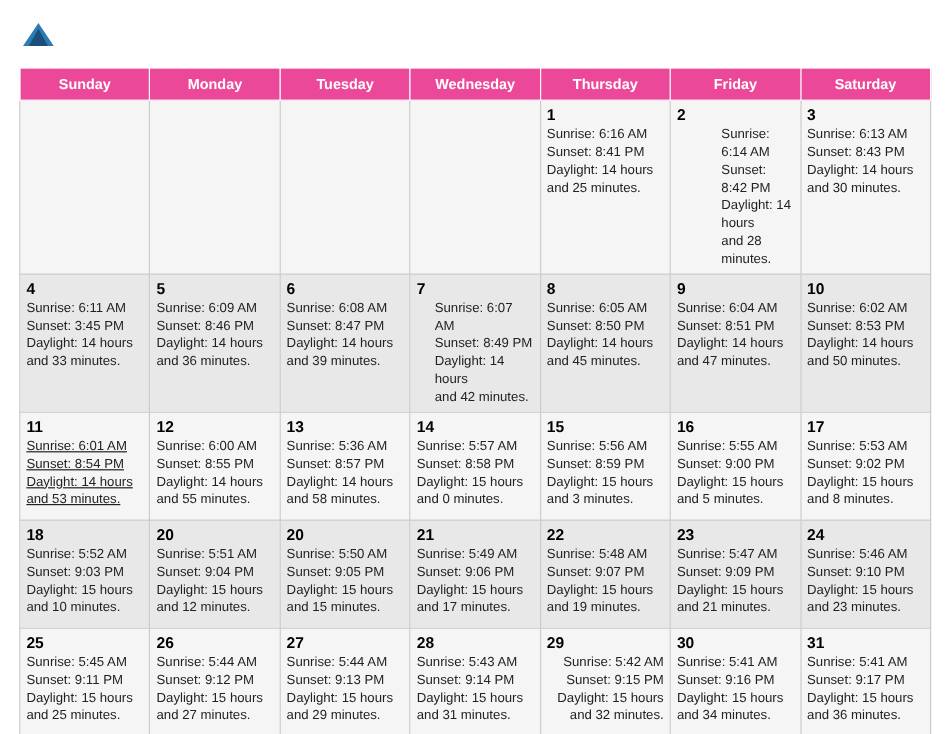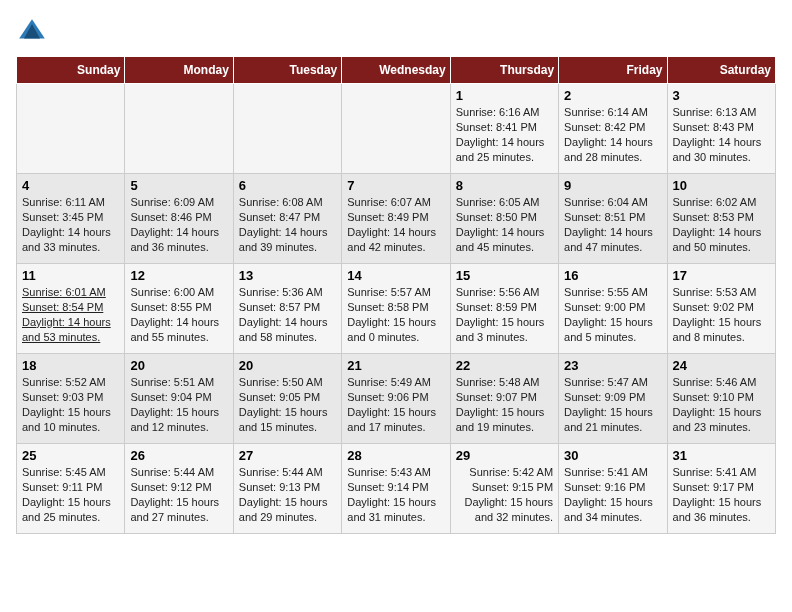--- a/index.html
+++ b/index.html
@@ -46,24 +46,24 @@
       font-size: 15px;
       font-weight: normal;
       color: #444;
     }
     table {
       width: 100%;
       border-collapse: collapse;
       font-size: 11px;
     }
     thead tr th {
-      background-color: #7f1d1d;
+      background-color: #ec4899;
       color: #fff;
       padding: 6px 4px;
-      text-align: right;
+      text-align: center;
       font-size: 12px;
       font-weight: bold;
       border: 1px solid #fff;
     }
     tbody tr td {
       border: 1px solid #ccc;
       vertical-align: top;
       padding: 4px 5px;
       width: 107px;
       height: 90px;
@@ -129,21 +129,21 @@
         <td class="empty-cell"></td>
         <td>
           <span class="day-num">1</span>
           <div class="day-detail" style="white-space: pre-line;">Sunrise: 6:16 AM
 Sunset: 8:41 PM
 Daylight: 14 hours
 and 25 minutes.</div>
         </td>
         <td>
           <span class="day-num">2</span>
-          <div class="day-detail" style="white-space: pre-line;">Sunrise: 6:14 AM
+          <div class="day-detail" style="white-space: pre-line; margin-left: 37px;">Sunrise: 6:14 AM
 Sunset: 8:42 PM
 Daylight: 14 hours
 and 28 minutes.</div>
         </td>
         <td>
           <span class="day-num">3</span>
           <div class="day-detail" style="white-space: pre-line;">Sunrise: 6:13 AM
 Sunset: 8:43 PM
 Daylight: 14 hours
 and 30 minutes.</div>
@@ -166,21 +166,21 @@
         </td>
         <td>
           <span class="day-num">6</span>
           <div class="day-detail" style="white-space: pre-line;">Sunrise: 6:08 AM
 Sunset: 8:47 PM
 Daylight: 14 hours
 and 39 minutes.</div>
         </td>
         <td>
           <span class="day-num">7</span>
-          <div class="day-detail" style="white-space: pre-line;">Sunrise: 6:07 AM
+          <div class="day-detail" style="white-space: pre-line; margin-left: 15px;">Sunrise: 6:07 AM
 Sunset: 8:49 PM
 Daylight: 14 hours
 and 42 minutes.</div>
         </td>
         <td>
           <span class="day-num">8</span>
           <div class="day-detail" style="white-space: pre-line;">Sunrise: 6:05 AM
 Sunset: 8:50 PM
 Daylight: 14 hours
 and 45 minutes.</div>

